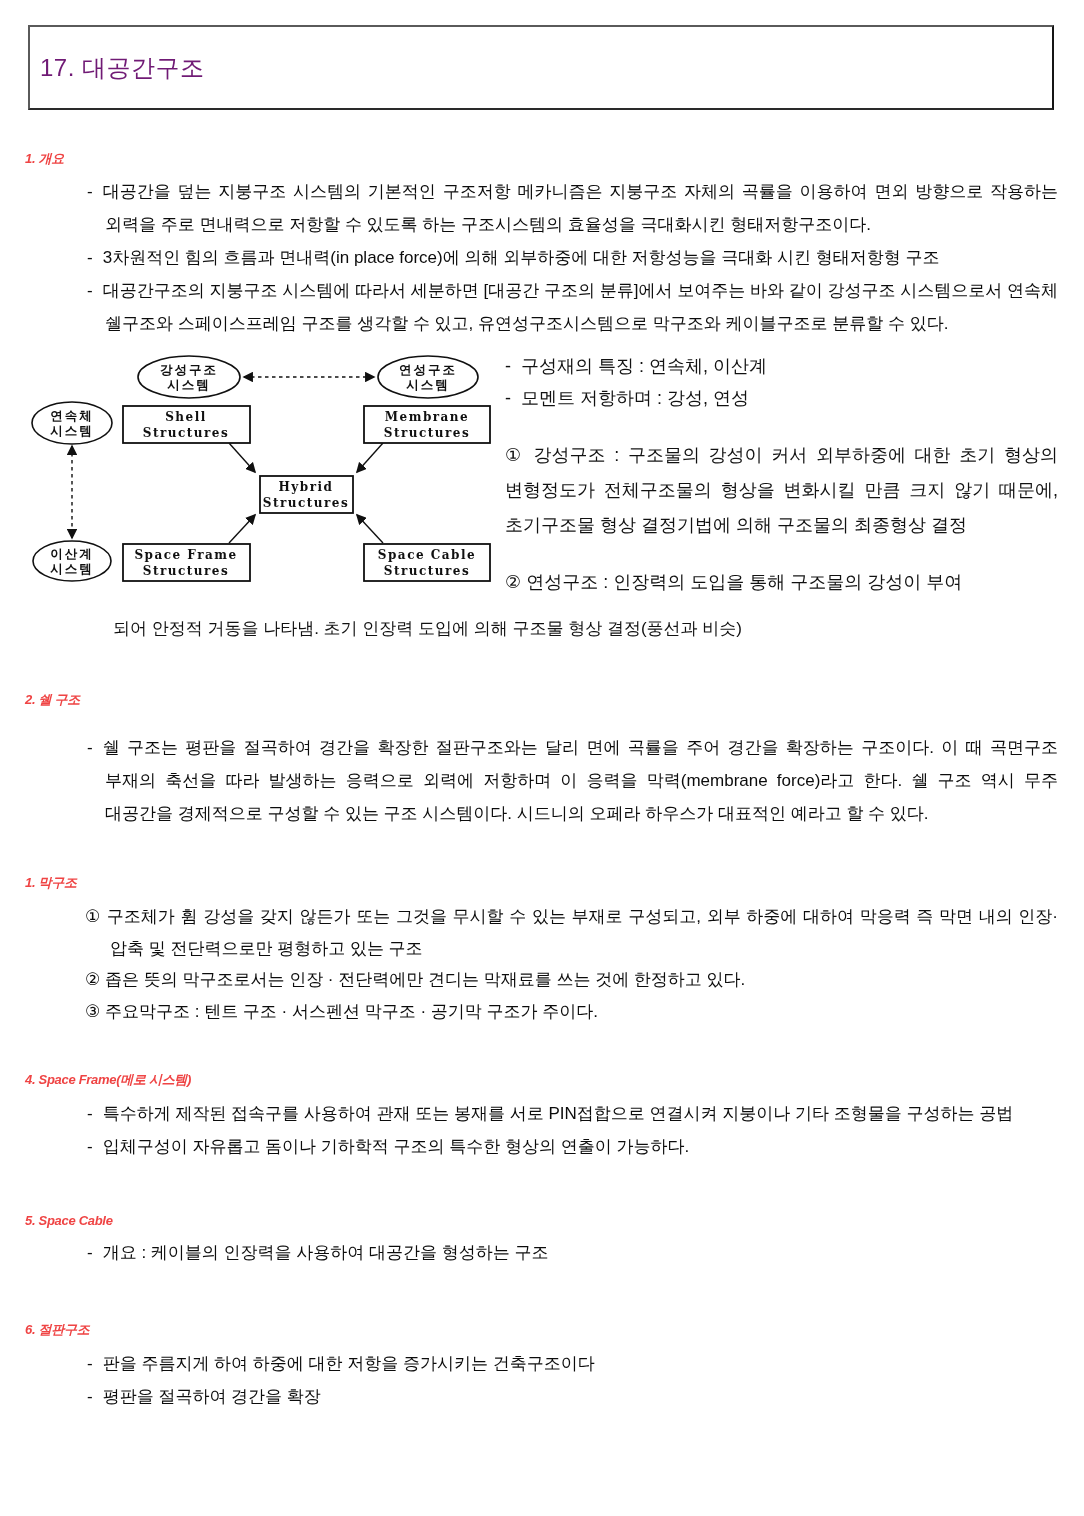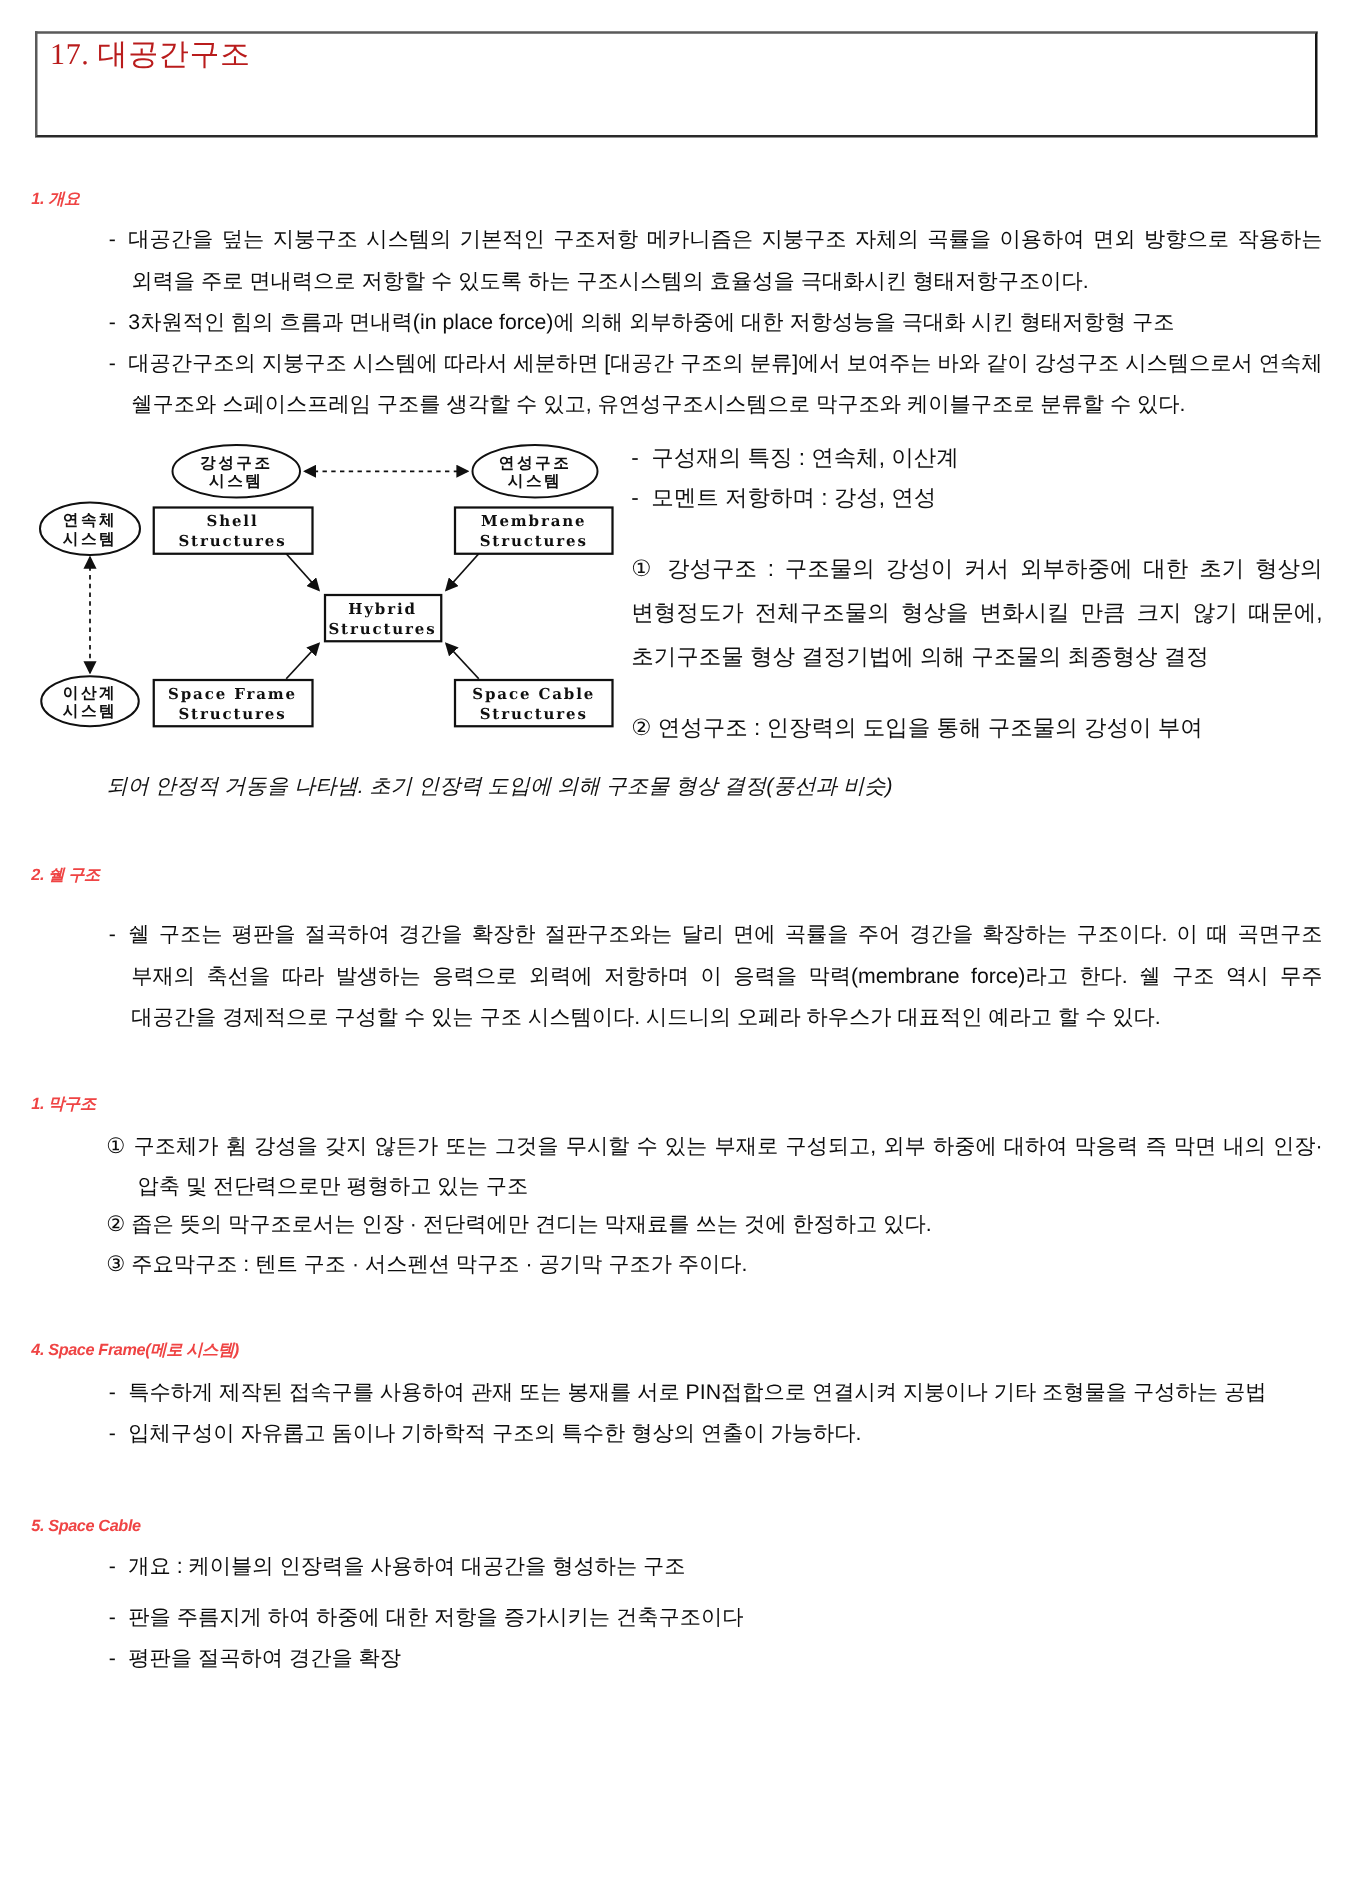--- a/index.html
+++ b/index.html
@@ -5,32 +5,32 @@
   * { margin:0; padding:0; box-sizing:border-box; }
   html,body { background:#ffffff; }
   body {
     width:1084px; height:1516px; overflow:hidden;
     font-family:"Liberation Sans","DejaVu Sans",sans-serif;
     color:#111; position:relative;
   }
   .title-box {
     margin:25px 30px 0 28px; height:85px;
     border:2px solid #5a5a5a; border-right-color:#151515; border-bottom-color:#2a2a2a;
-    display:flex; padding-left:10px;
-    font-size:24px; letter-spacing:0.5px; color:#b91c1c; background:#fff;font-family:Liberation Serif, serif;
+    display:flex; align-items:center; padding-left:10px;
+    font-size:24px; letter-spacing:0.5px; color:#701a75; background:#fff;
   }
   .content { margin:0 26px 0 25px; font-size:17px; }
   .heading { font-size:13px; font-weight:bold; color:#ef4444; letter-spacing:-0.3px;font-style:italic; }
   .para, .bullet, .citem {
     text-align:justify; line-height:33px; color:#0c0c0c; word-break:keep-all;
   }
   .bullet { padding-left:80px; text-indent:-18px; margin-top:0; }
   .bullet .dash { margin-right:10px; }
   .citem  { padding-left:85px; text-indent:-25px; line-height:31.5px; }
-  .plain-indent { margin-left:60px; line-height:33px;font-style:italic; }
+  .plain-indent { margin-left:88px; line-height:33px; }
 
   
   .duo { display:flex; margin-top:10px; }
   .diagram-col { width:472px; flex:0 0 472px; }
   .side-col { flex:1; padding-left:8px; font-size:18px; }
   .side-line { line-height:32px; }
   .side-p1 { margin-top:24px; line-height:35px; text-align:justify; word-break:keep-all; }
   .side-p2 { margin-top:23px; line-height:33px; }
   .caption { width:390px; text-align:center; margin-top:13px; font-size:16px; color:#0c0c0c; }
 
@@ -135,18 +135,19 @@
   <div style="margin-top:8px">
     <div class="bullet"><span class="dash">-</span><span>특수하게 제작된 접속구를 사용하여 관재 또는 봉재를 서로 PIN접합으로 연결시켜 지붕이나 기타 조형물을 구성하는 공법</span></div>
     <div class="bullet"><span class="dash">-</span><span>입체구성이 자유롭고 돔이나 기하학적 구조의 특수한 형상의 연출이 가능하다.</span></div>
   </div>
 
   <div class="heading" style="margin-top:50px">5. Space Cable</div>
   <div style="margin-top:8px">
     <div class="bullet"><span class="dash">-</span><span>개요 : 케이블의 인장력을 사용하여 대공간을 형성하는 구조</span></div>
   </div>
 
+  <div class="heading" style="margin-top:52px">6. 절판구조</div>
   <div style="margin-top:8px">
     <div class="bullet"><span class="dash">-</span><span>판을 주름지게 하여 하중에 대한 저항을 증가시키는 건축구조이다</span></div>
     <div class="bullet"><span class="dash">-</span><span>평판을 절곡하여 경간을 확장</span></div>
   </div>
 
 </div>
 
 </body></html>

